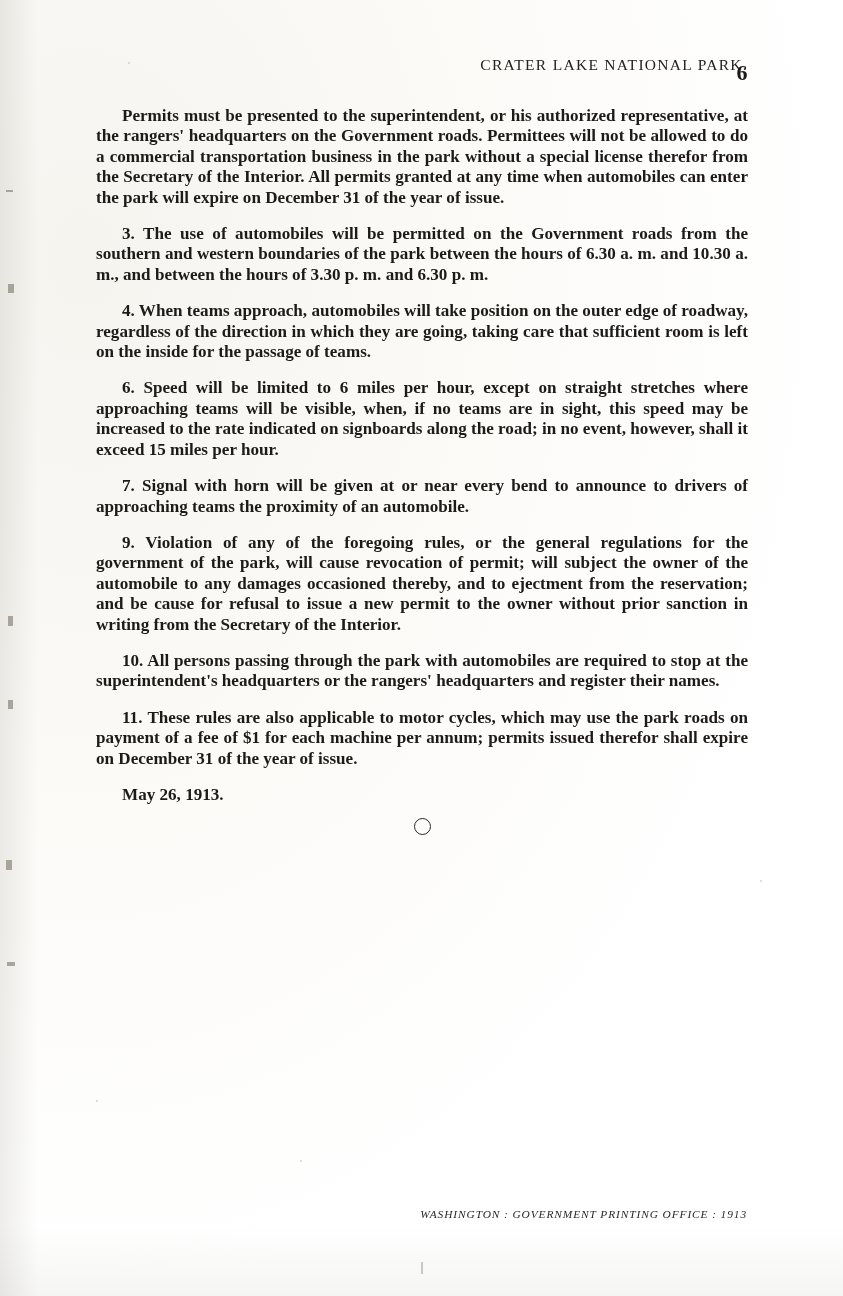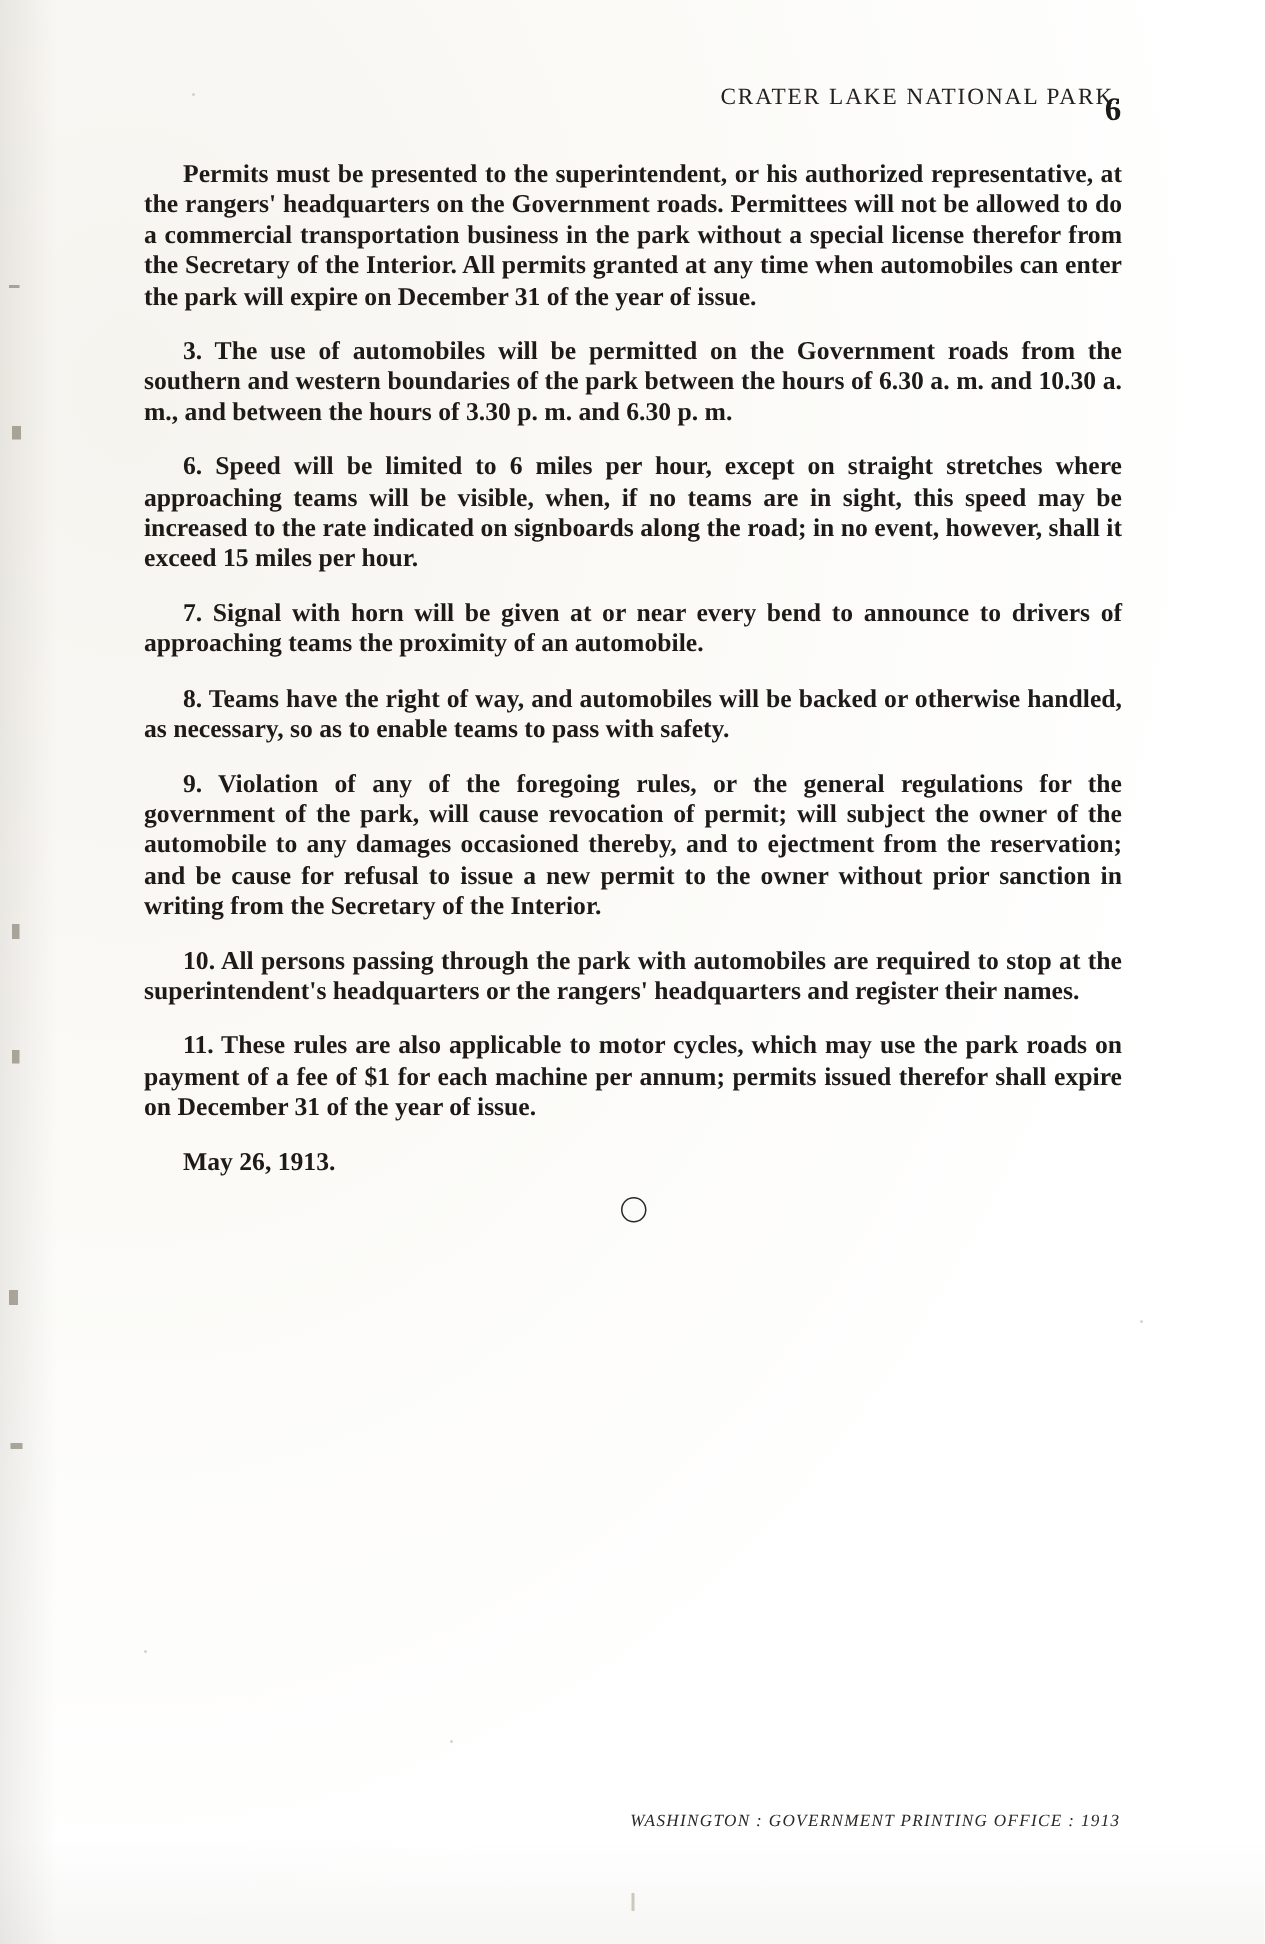--- a/index.html
+++ b/index.html
@@ -152,23 +152,23 @@
   <div class="content">
 
     <div class="header-row">
       <div class="running-head">CRATER LAKE NATIONAL PARK.</div>
       <div class="page-number">6</div>
     </div>
 
     <div class="body-text">
       <p>Permits must be presented to the superintendent, or his authorized representative, at the rangers' headquarters on the Government roads. Permittees will not be allowed to do a commercial transportation business in the park without a special license therefor from the Secretary of the Interior. All permits granted at any time when automobiles can enter the park will expire on December 31 of the year of issue.</p>
       <p>3. The use of automobiles will be permitted on the Government roads from the southern and western boundaries of the park between the hours of 6.30 a. m. and 10.30 a. m., and between the hours of 3.30 p. m. and 6.30 p. m.</p>
+      <p>4. When teams approach, automobiles will take position on the outer edge of roadway, regardless of the direction in which they are going, taking care that sufficient room is left on the inside for the passage of teams.</p>
       <p>6. Speed will be limited to 6 miles per hour, except on straight stretches where approaching teams will be visible, when, if no teams are in sight, this speed may be increased to the rate indicated on signboards along the road; in no event, however, shall it exceed 15 miles per hour.</p>
       <p>7. Signal with horn will be given at or near every bend to announce to drivers of approaching teams the proximity of an automobile.</p>
-      <p>8. Teams have the right of way, and automobiles will be backed or otherwise handled, as necessary, so as to enable teams to pass with safety.</p>
       <p>9. Violation of any of the foregoing rules, or the general regulations for the government of the park, will cause revocation of permit; will subject the owner of the automobile to any damages occasioned thereby, and to ejectment from the reservation; and be cause for refusal to issue a new permit to the owner without prior sanction in writing from the Secretary of the Interior.</p>
       <p>10. All persons passing through the park with automobiles are required to stop at the superintendent's headquarters or the rangers' headquarters and register their names.</p>
       <p>11. These rules are also applicable to motor cycles, which may use the park roads on payment of a fee of $1 for each machine per annum; permits issued therefor shall expire on December 31 of the year of issue.</p>
       <p>May 26, 1913.</p>
     </div>
 
     <div class="colophon-mark">
       <span class="ring"></span>
     </div>
 

